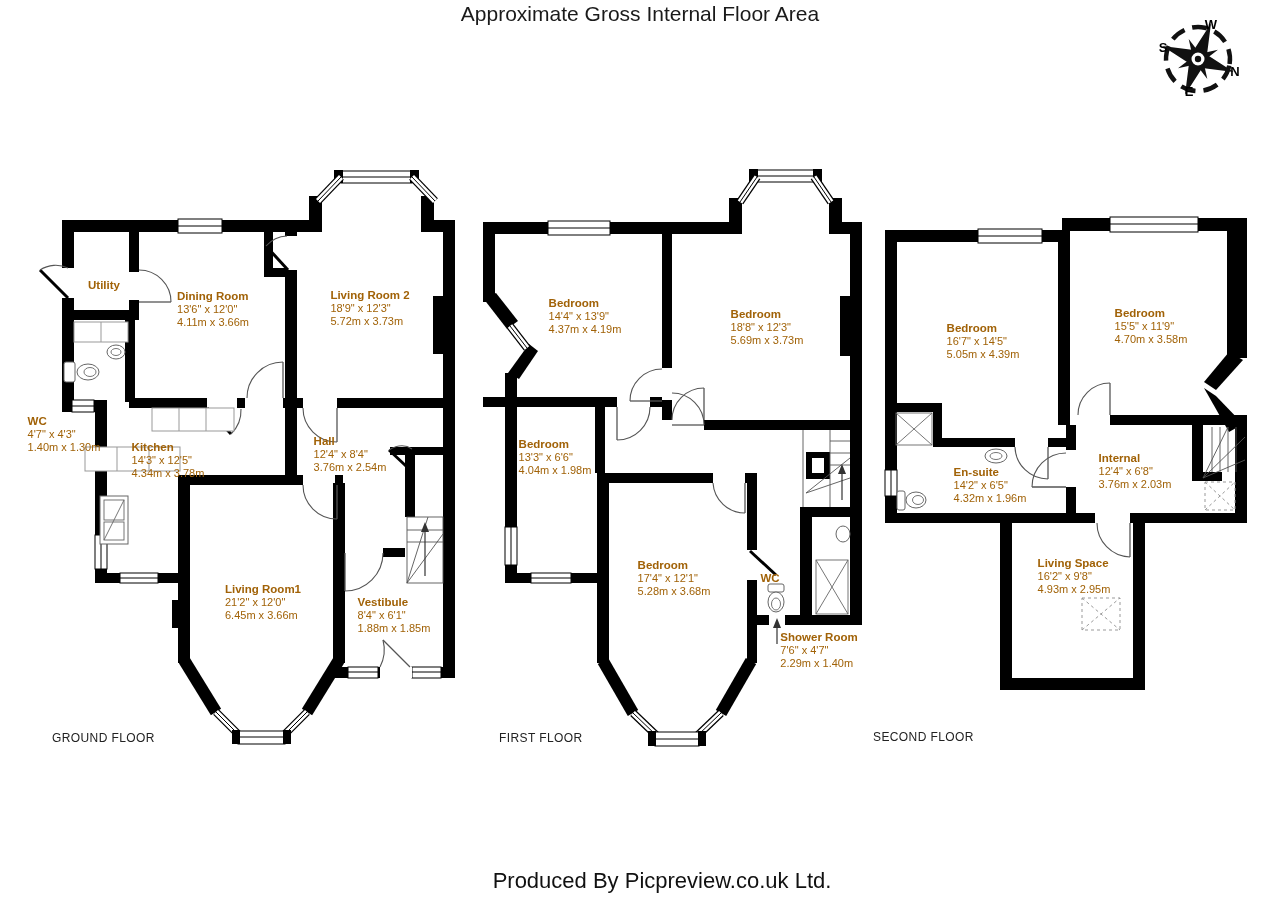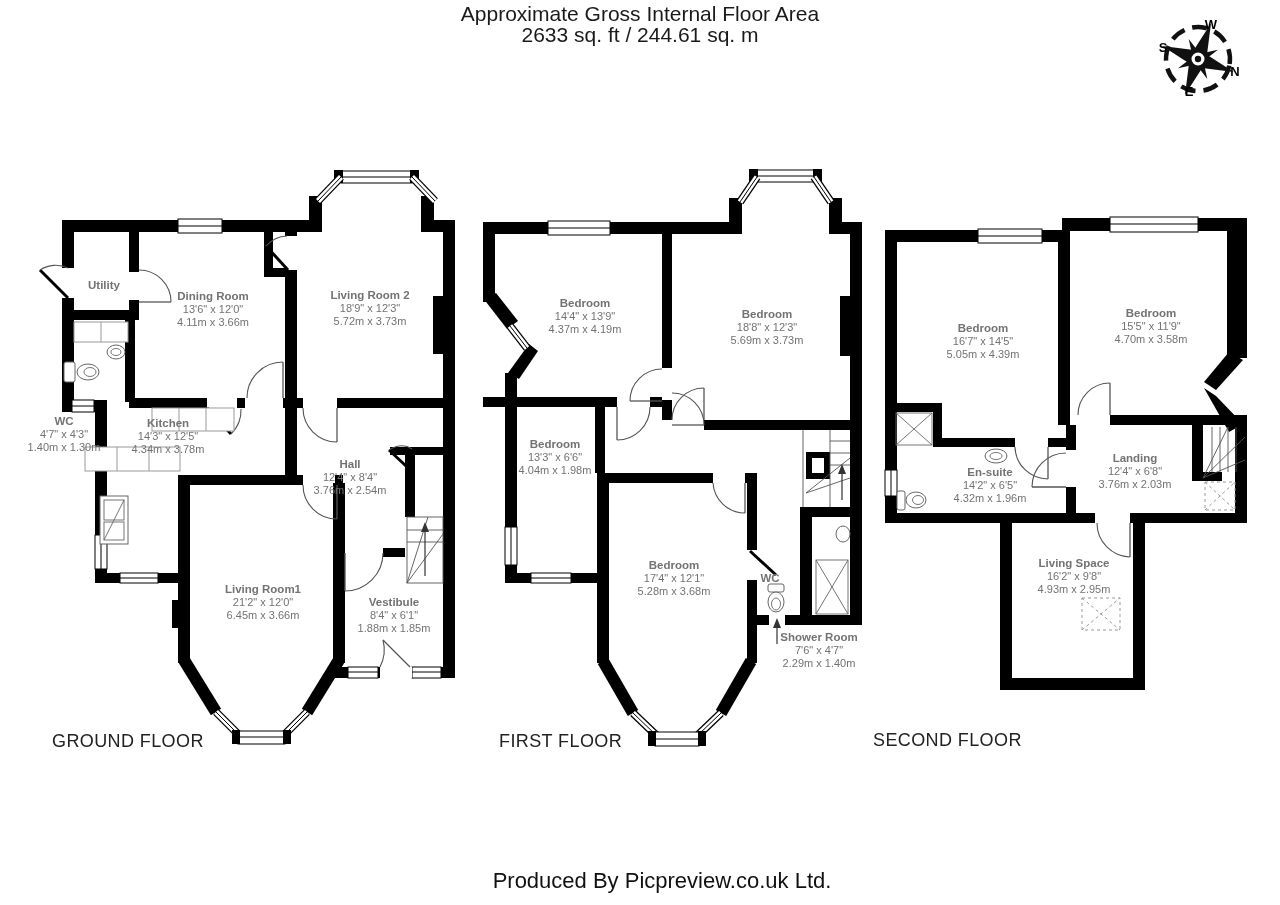--- a/index.html
+++ b/index.html
@@ -1,24 +1,24 @@
 <!DOCTYPE html>
 <html><head>
 <meta charset="utf-8">
 <style>
   html,body{margin:0;padding:0;background:#fff;}
   .page{position:relative;width:1280px;height:905px;background:#fff;overflow:hidden;
         font-family:"Liberation Sans",sans-serif;color:#1a1a1a;}
   .hdr{position:absolute;left:0;right:0;top:3px;text-align:center;}
   .hdr .t1{font-size:29px;font-weight:bold;line-height:32px;}
   .hdr .t2{font-size:21px;line-height:21px;}
-  .rlabel{position:absolute;transform:translate(-50%,-50%);text-align:center;white-space:nowrap;color:#737373;}
+  .rlabel{position:absolute;transform:translate(-50%,-50%);text-align:left;white-space:nowrap;color:#a16207;}
   .rname{font-weight:bold;font-size:11.5px;line-height:13px;}
   .rdim{font-size:11px;line-height:13px;}
-  .fcap{position:absolute;font-size:18px;color:#222;letter-spacing:.4px;white-space:nowrap;}
+  .fcap{position:absolute;font-size:12px;color:#222;letter-spacing:.4px;white-space:nowrap;}
   .footer{position:absolute;left:662px;top:868px;transform:translateX(-50%);font-size:22px;color:#111;white-space:nowrap;}
   svg{position:absolute;left:0;top:0;}
   .w{fill:#000;}
   .win{fill:#fff;stroke:#000;stroke-width:1;}
   .wl{stroke:#000;stroke-width:1;}
   .wink{stroke:#000;stroke-width:8;}
   .winw{stroke:#fff;stroke-width:5.5;}
   .winc{stroke:#000;stroke-width:1;}
   .bay{stroke:#000;stroke-width:12;}
   .door{fill:none;stroke:#555;stroke-width:1.1;}
@@ -338,47 +338,46 @@
     <circle cx="1198" cy="59" r="3.2" fill="#111"></circle>
     <text class="ctext" x="1211" y="29" text-anchor="middle">W</text>
     <text class="ctext" x="1235" y="76" text-anchor="middle">N</text>
     <text class="ctext" x="1189" y="96" text-anchor="middle">E</text>
     <text class="ctext" x="1163" y="52" text-anchor="middle">S</text>
   </g>
 </svg>
 
   <div class="hdr">
     <div class="t2">Approximate Gross Internal Floor Area</div>
-    <div class="t2">2633 sq. ft / 244.61 sq. m</div>
   </div>
 
   <div class="rlabel" style="left:104px;top:285px">
     <div class="rname">Utility</div>
   </div>
   <div class="rlabel" style="left:213px;top:309px">
     <div class="rname">Dining Room</div>
     <div class="rdim">13'6" x 12'0"</div>
     <div class="rdim">4.11m x 3.66m</div>
   </div>
   <div class="rlabel" style="left:370px;top:308px">
     <div class="rname">Living Room 2</div>
     <div class="rdim">18'9" x 12'3"</div>
     <div class="rdim">5.72m x 3.73m</div>
   </div>
   <div class="rlabel" style="left:64px;top:434px">
     <div class="rname">WC</div>
     <div class="rdim">4'7" x 4'3"</div>
     <div class="rdim">1.40m x 1.30m</div>
   </div>
-  <div class="rlabel" style="left:168px;top:436px">
+  <div class="rlabel" style="left:168px;top:460px">
     <div class="rname">Kitchen</div>
     <div class="rdim">14'3" x 12'5"</div>
     <div class="rdim">4.34m x 3.78m</div>
   </div>
-  <div class="rlabel" style="left:350px;top:477px">
+  <div class="rlabel" style="left:350px;top:454px">
     <div class="rname">Hall</div>
     <div class="rdim">12'4" x 8'4"</div>
     <div class="rdim">3.76m x 2.54m</div>
   </div>
   <div class="rlabel" style="left:263px;top:602px">
     <div class="rname">Living Room1</div>
     <div class="rdim">21'2" x 12'0"</div>
     <div class="rdim">6.45m x 3.66m</div>
   </div>
   <div class="rlabel" style="left:394px;top:615px">
@@ -425,21 +424,21 @@
     <div class="rname">Bedroom</div>
     <div class="rdim">15'5" x 11'9"</div>
     <div class="rdim">4.70m x 3.58m</div>
   </div>
   <div class="rlabel" style="left:990px;top:485px">
     <div class="rname">En-suite</div>
     <div class="rdim">14'2" x 6'5"</div>
     <div class="rdim">4.32m x 1.96m</div>
   </div>
   <div class="rlabel" style="left:1135px;top:471px">
-    <div class="rname">Landing</div>
+    <div class="rname">Internal</div>
     <div class="rdim">12'4" x 6'8"</div>
     <div class="rdim">3.76m x 2.03m</div>
   </div>
   <div class="rlabel" style="left:1074px;top:576px">
     <div class="rname">Living Space</div>
     <div class="rdim">16'2" x 9'8"</div>
     <div class="rdim">4.93m x 2.95m</div>
   </div>
 
   <div class="fcap" style="left:52px;top:731px">GROUND FLOOR</div>

